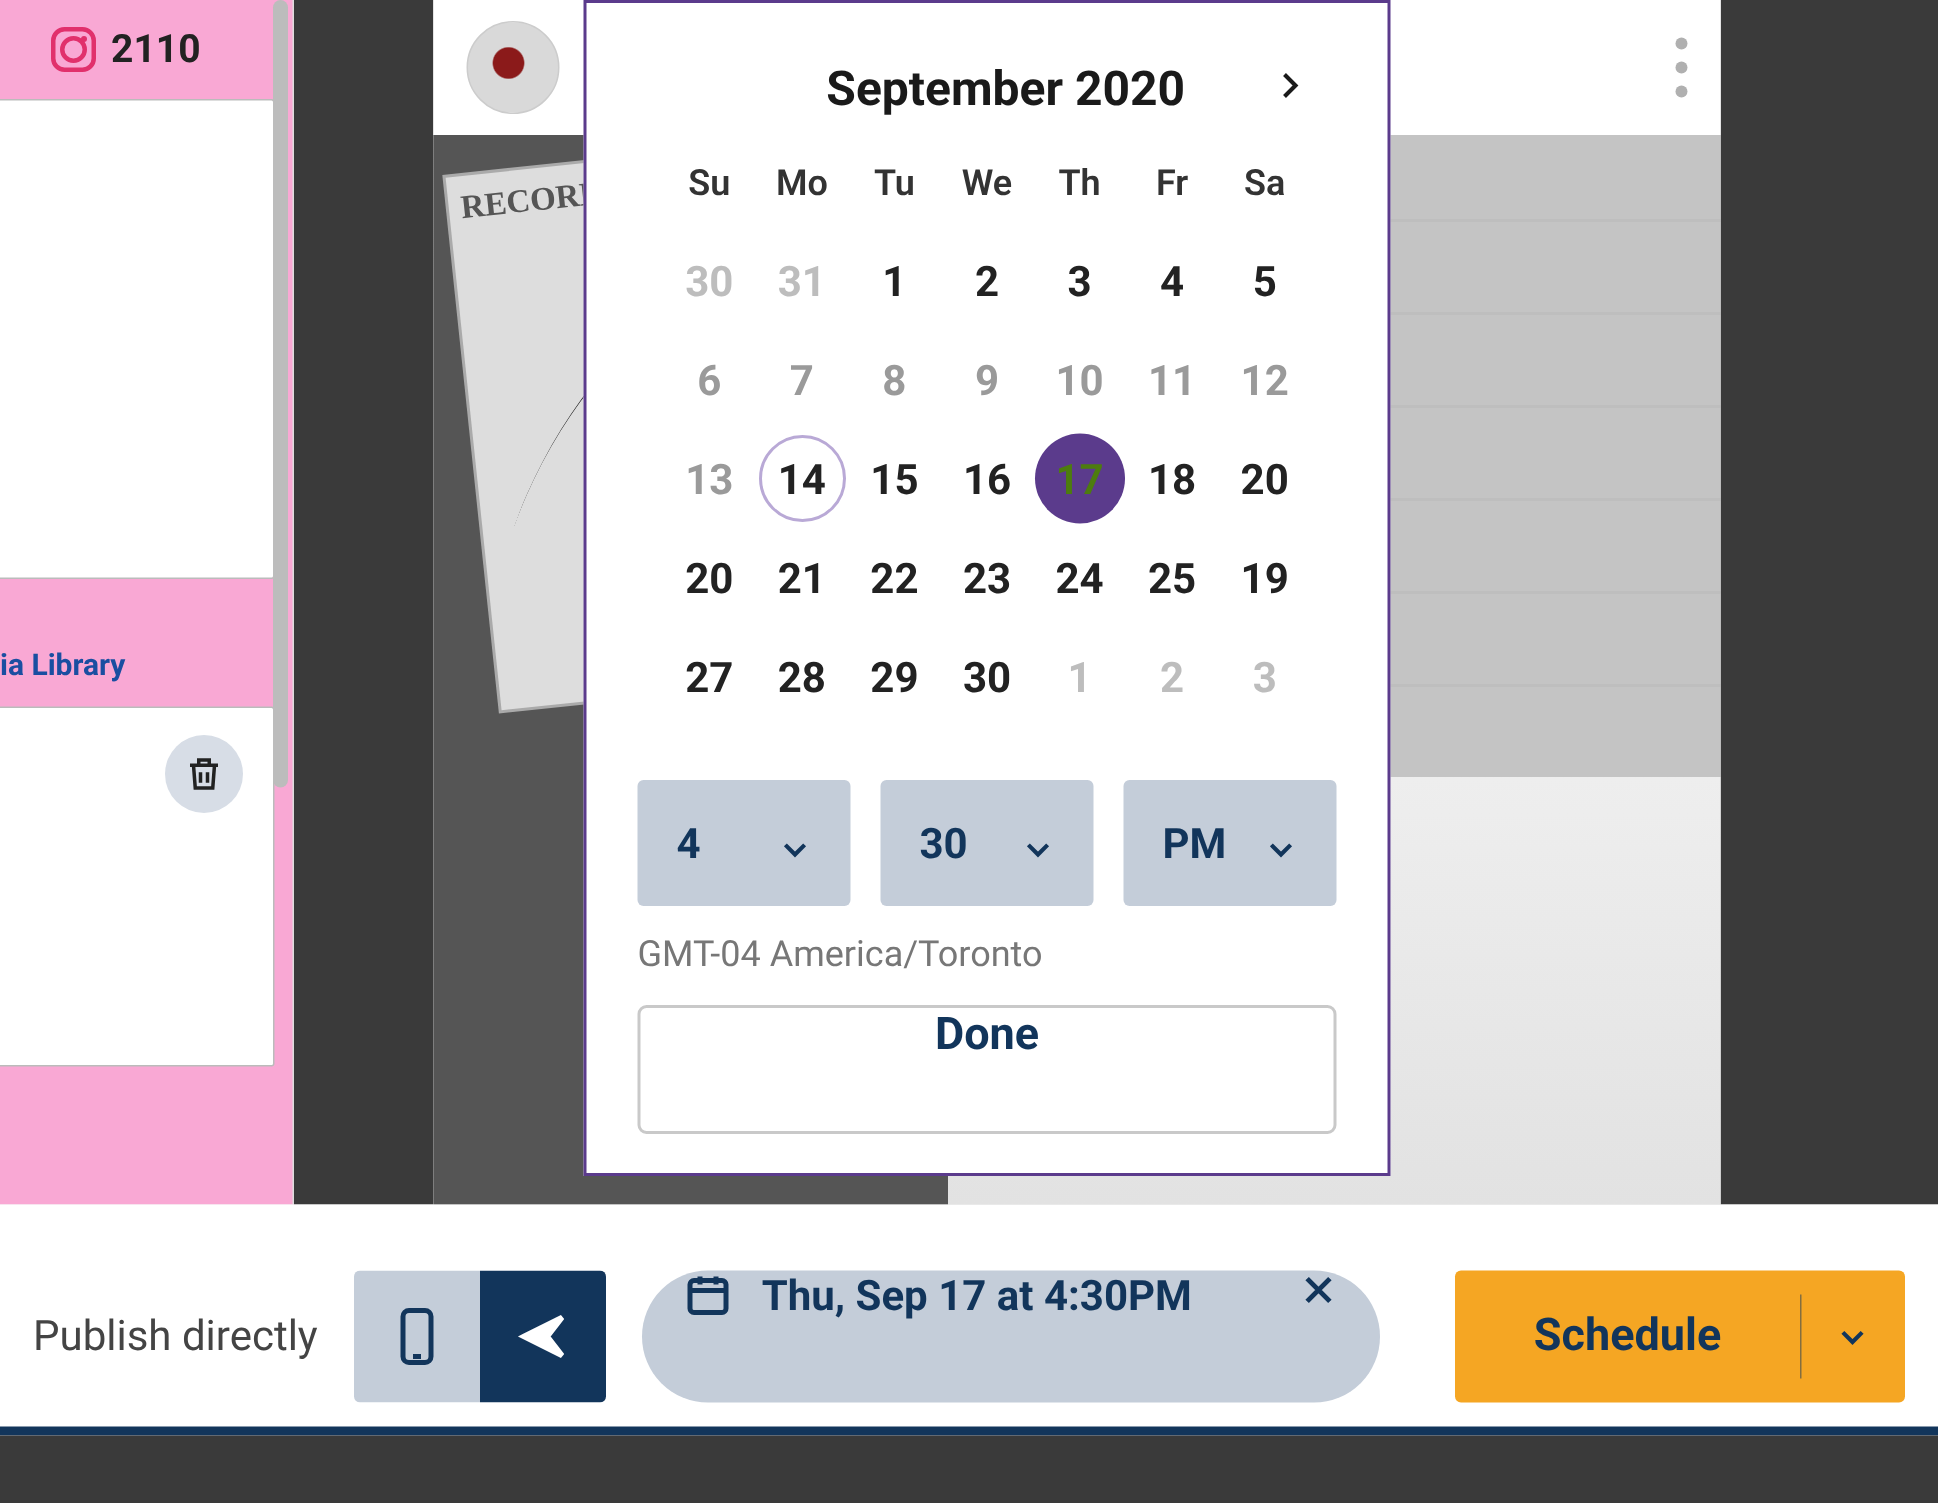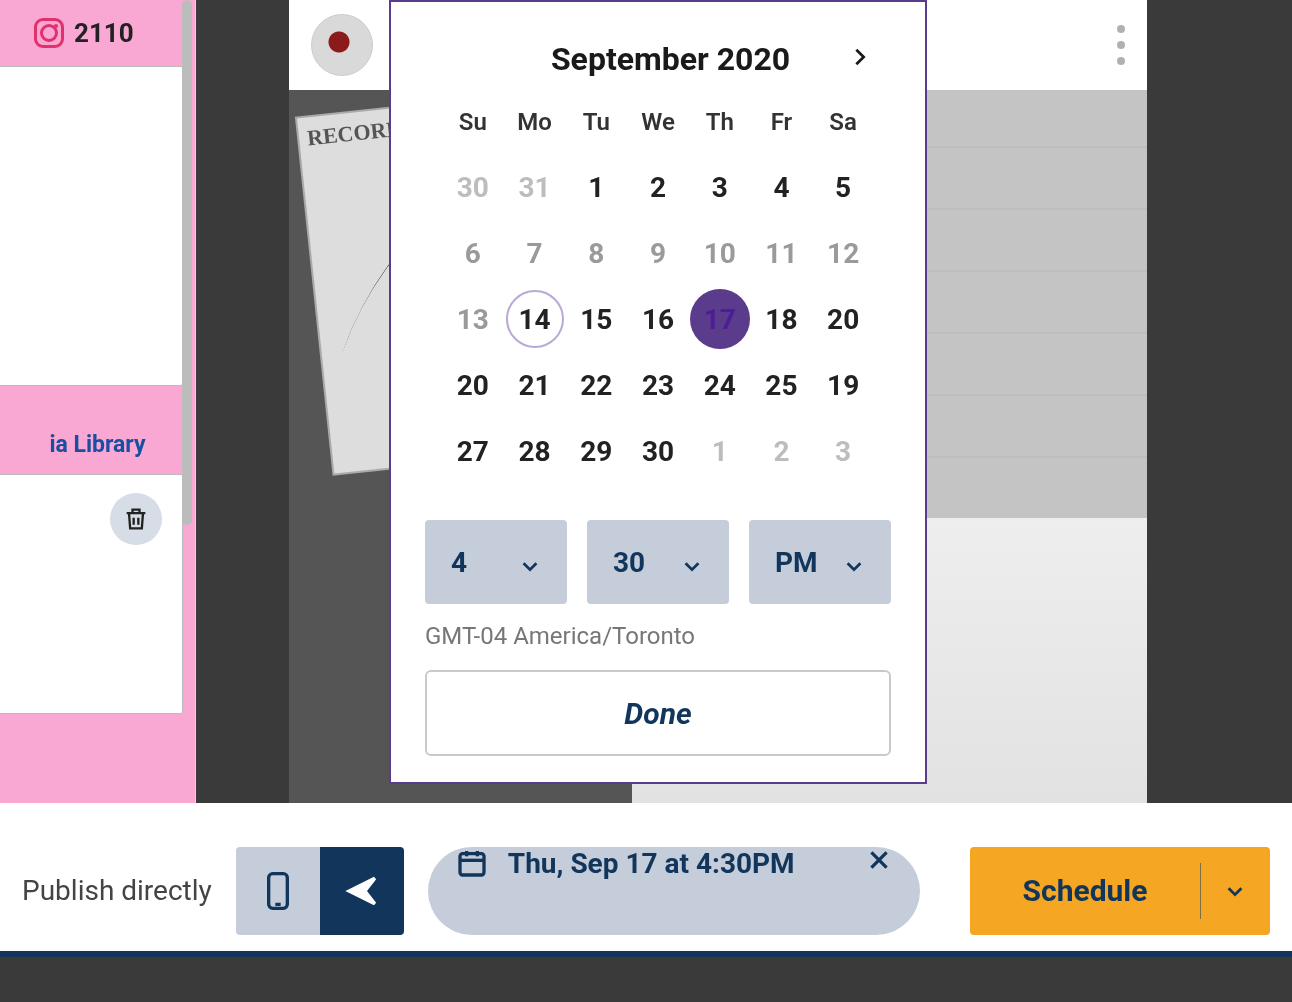--- a/index.html
+++ b/index.html
@@ -71,23 +71,23 @@
   .box1 {
     border:1px solid #bbb;
     margin: 0 12px 0 -10px;
     height: 320px;
     border-radius: 2px;
     background:#fff;
   }
   .lib-label {
     color:#1a4ea1;
     font-weight:700;
-    font-size:23px;
+    font-size:20px;
     padding: 45px 0 16px 0;
-    text-align:center;
+    text-align:left;
   }
   .box2 {
     border:1px solid #bbb;
     margin: 0 12px 0 -10px;
     height: 240px;
     border-radius:2px;
     background:#fff;
     position:relative;
   }
   .trash-circ {
@@ -208,21 +208,21 @@
     font-size:28px;font-weight:700;color:#222;
     cursor:pointer;
     position:relative;
   }
   .day.muted { color:#bdbdbd; }
   .day.past { color:#9a9a9a; }
   .day.today::before{
     content:"";position:absolute;width:54px;height:54px;border:2px solid #b9a9d6;border-radius:50%;
   }
   .day.selected {
-    color:#4c1d95;
+    color:#4d7c0f;
   }
   .day.selected::before{
     content:"";position:absolute;width:60px;height:60px;background:#5b3b8c;border-radius:50%;z-index:-1;
   }
 
   .time-row{
     display:flex;gap:20px;
     padding: 36px 34px 0 34px;
   }
   .time-select{
@@ -240,25 +240,24 @@
 
   .tz {
     padding: 18px 34px 0 34px;
     font-size:24px;color:#777;
   }
   .done-btn {
     margin: 20px 34px 0 34px;
     height:86px;
     border:2px solid #c9c9c9;
     border-radius:6px;
-    display:flex;align-items:center;justify-content:center;
+    display:flex;justify-content:center;
     font-size:30px;font-weight:700;color:#12355b;
     cursor:pointer;
     background:#fff;
-    font-style:italic;
   }
 
   
   .bottom-bar{
     position:absolute;
     left:0;top:803px;
     width:1292px;height:175px;
     background:#fff;
     display:flex;align-items:center;
     padding:0 22px;

